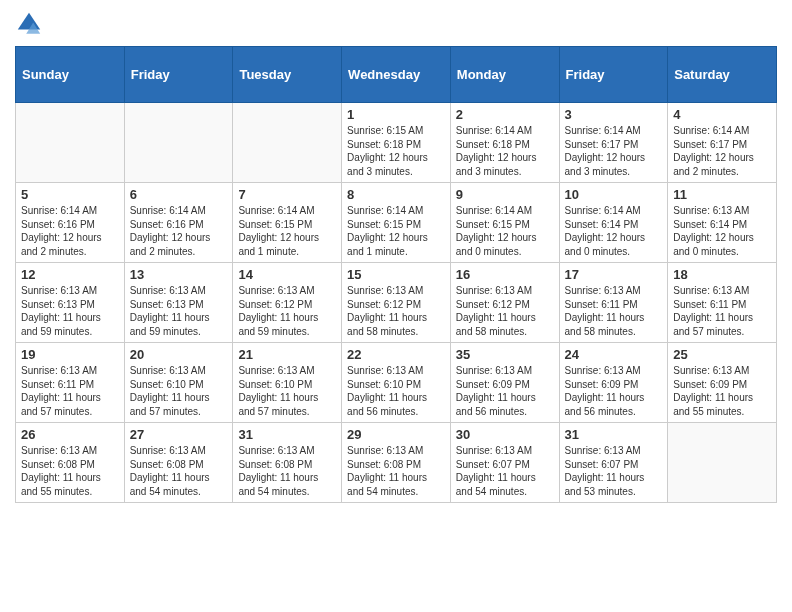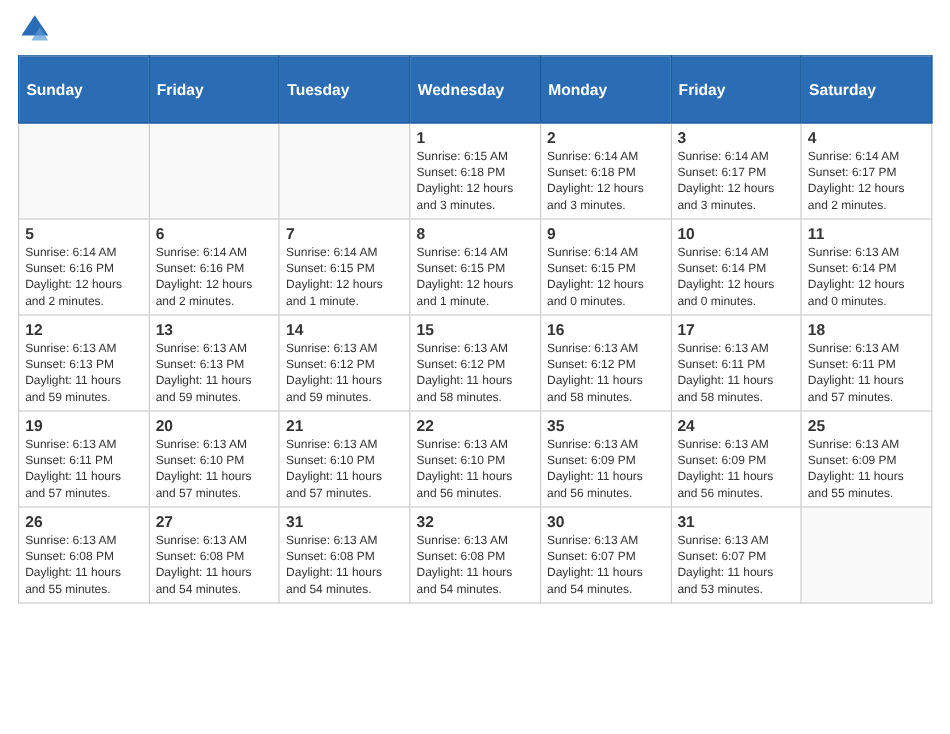--- a/index.html
+++ b/index.html
@@ -332,21 +332,21 @@
 and 54 minutes.</div>
           </td>
           <td>
             <span class="day-number">31</span>
             <div class="cell-text">Sunrise: 6:13 AM
 Sunset: 6:08 PM
 Daylight: 11 hours
 and 54 minutes.</div>
           </td>
           <td>
-            <span class="day-number">32</span>
+            <span class="day-number">29</span>
             <div class="cell-text">Sunrise: 6:13 AM
 Sunset: 6:08 PM
 Daylight: 11 hours
 and 54 minutes.</div>
           </td>
           <td>
             <span class="day-number">30</span>
             <div class="cell-text">Sunrise: 6:13 AM
 Sunset: 6:07 PM
 Daylight: 11 hours

